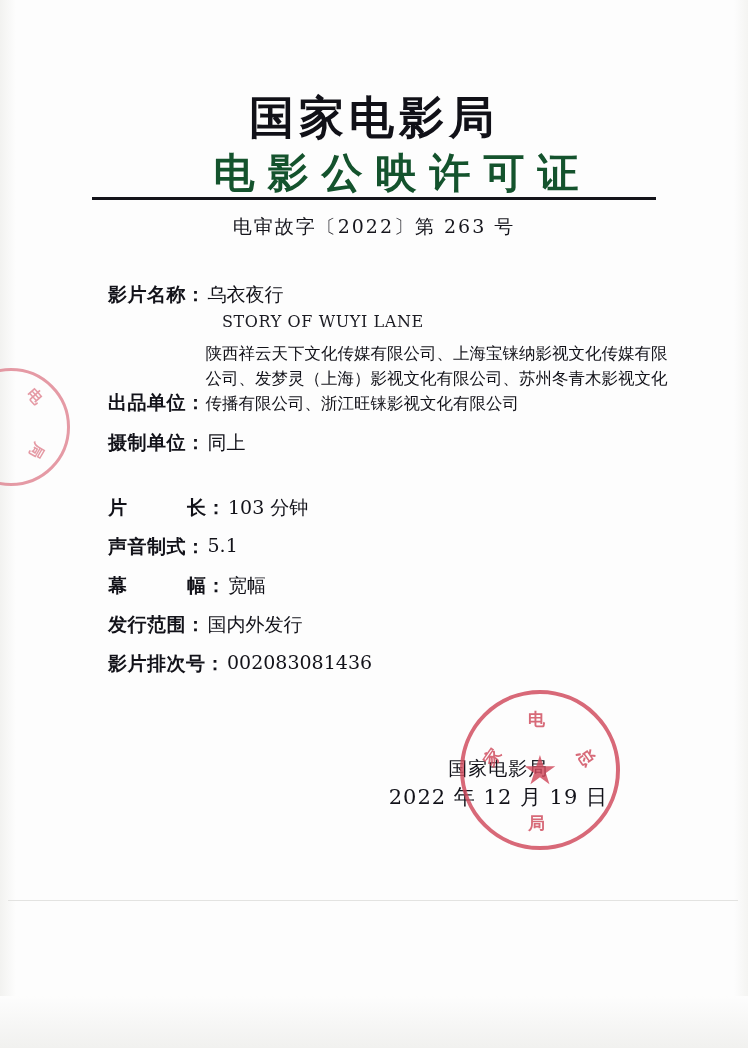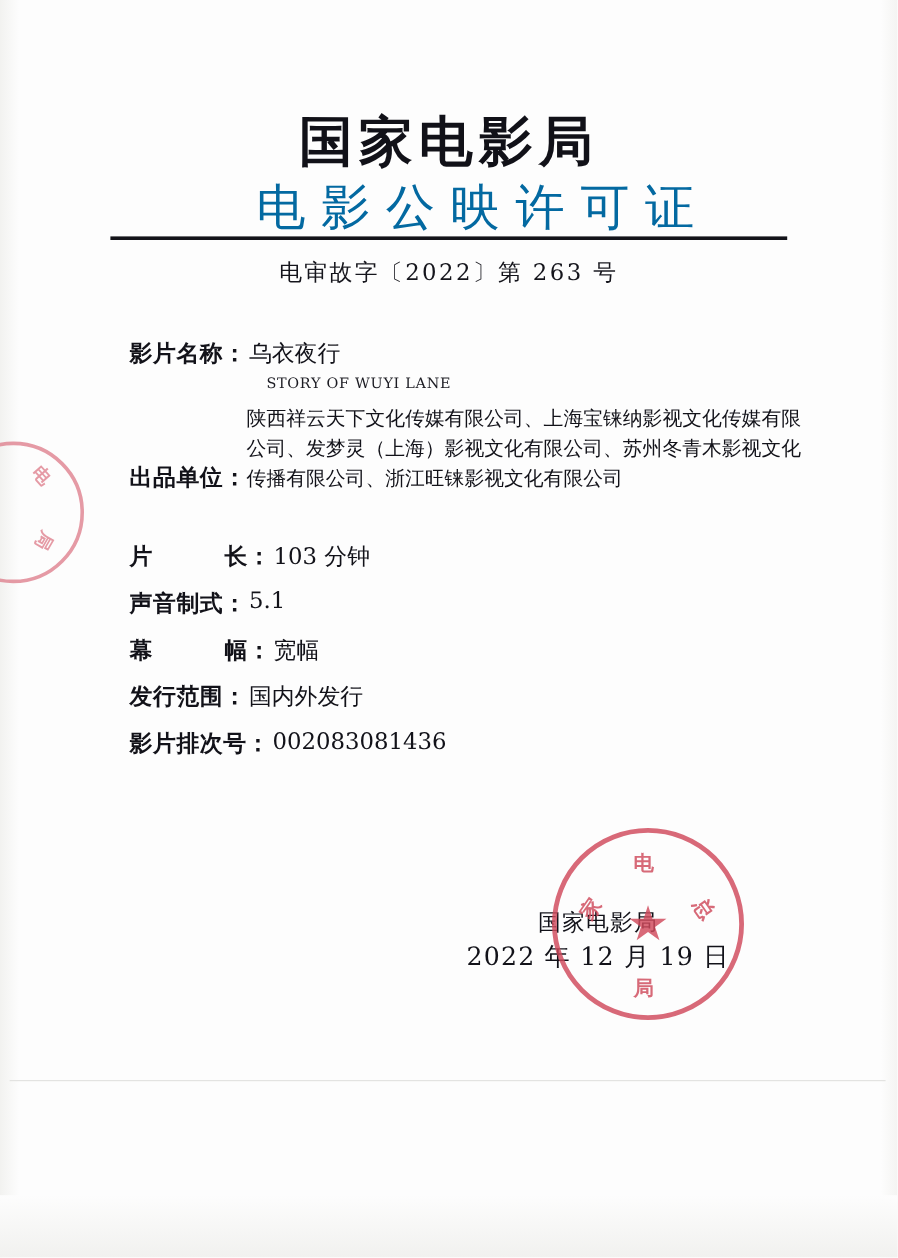--- a/index.html
+++ b/index.html
@@ -60,24 +60,24 @@
     letter-spacing: 5px;
     color: #111118;
     font-family: "DejaVu Serif", "Liberation Serif", serif;
   }
   .title-sub {
     position: absolute;
     top: 146px;
     left: 0; right: 0;
     text-align: center;
     font-size: 41px;
-    font-weight: 400;
+    font-weight: 700;
     letter-spacing: 13px;
     text-indent: 13px;
-    color: #0369a1;
+    color: #14532d;
     padding-left: 44px;
   }
   .rule {
     position: absolute;
     left: 92px;
     right: 92px;
     top: 197px;
     height: 3px;
     background: #14141a;
   }
@@ -116,21 +116,21 @@
     display: inline-flex;
     justify-content: space-between;
   }
   .value {
     font-size: 19px;
     color: #121219;
     margin-left: 2px;
     text-align: right;
   }
   .value-en {
-    font-size: 12px;
+    font-size: 16px;
     letter-spacing: 0.6px;
     color: #1b1b22;
     margin-left: 114px;
     margin-top: 2px;
     margin-bottom: 10px;
     font-family: "DejaVu Serif", "Liberation Serif", serif;
   }
   .producer-block {
     display: flex;
     align-items: flex-end;
@@ -237,20 +237,24 @@
     </div>
     <div class="value-en">STORY OF WUYI LANE</div>
 
     <div class="row producer-block">
       <span class="label">出品单位：</span>
       <span class="producer-text">陕西祥云天下文化传媒有限公司、上海宝铼纳影视文化传媒有限公司、发梦灵（上海）影视文化有限公司、苏州冬青木影视文化传播有限公司、浙江旺铼影视文化有限公司</span>
     </div>
 
     <div class="gap-sm"></div>
 
+    <div class="row row-tall">
+      <span class="label">摄制单位：</span>
+      <span class="value">同上</span>
+    </div>
 
     <div class="gap-md"></div>
 
     <div class="row row-tall">
       <span class="label w-spread">
         <span>片</span>
         <span>长：</span>
       </span>
       <span class="value">103 分钟</span>
     </div>

